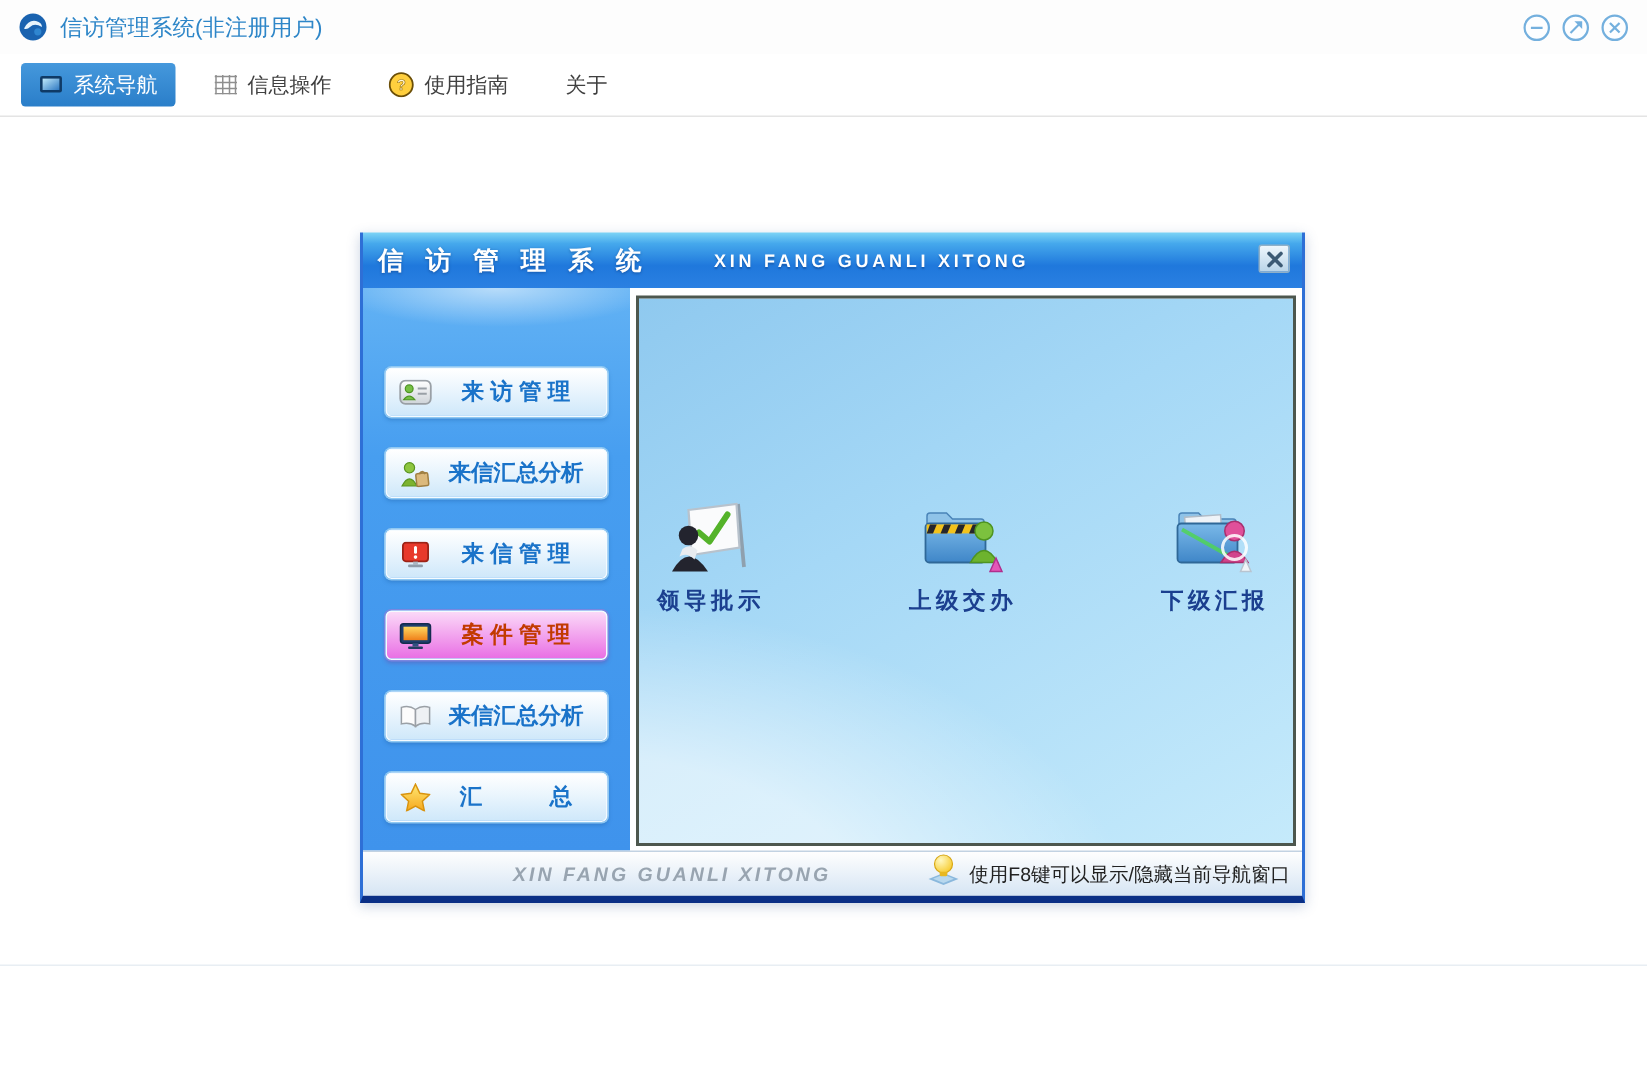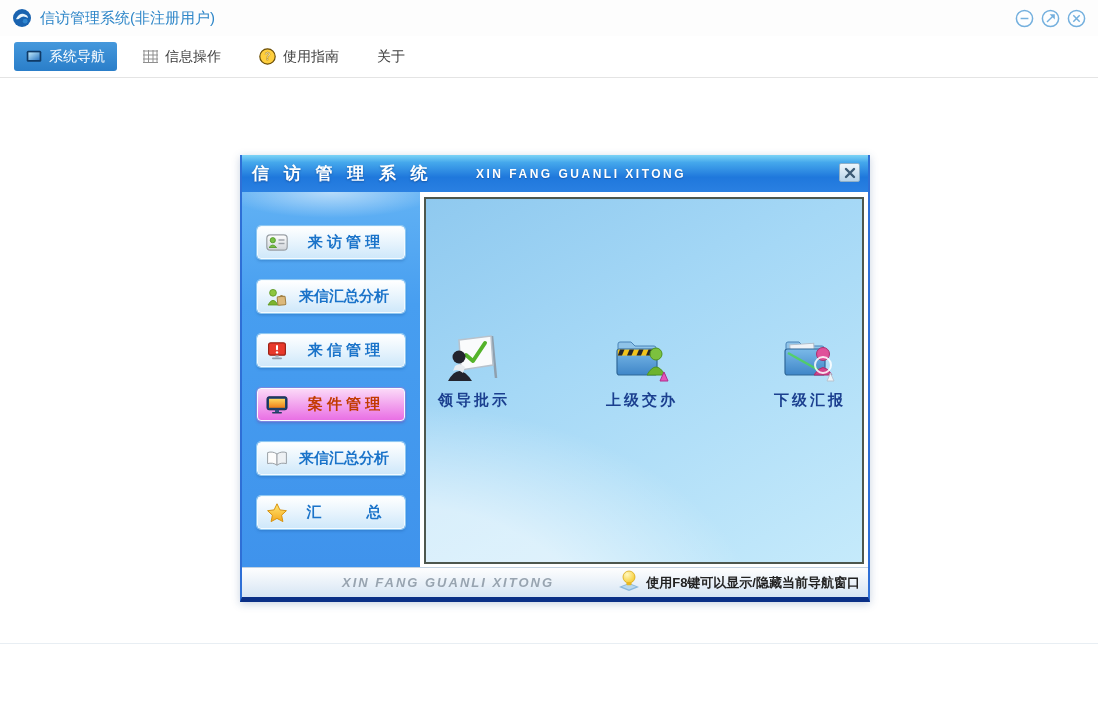--- a/index.html
+++ b/index.html
@@ -33,21 +33,21 @@
   .dlg-title { color:#fff; font-size:17px; font-weight:bold; letter-spacing:5px; text-shadow:0 1px 2px rgba(0,40,100,.45); }
   .dlg-subtitle { position:absolute; left:234px; top:12px; color:#fff; font-size:12px; font-weight:bold;
             letter-spacing:2.5px; text-shadow:0 1px 1px rgba(0,40,100,.35); }
   .dlg-close { position:absolute; right:8px; top:8px; width:21px; height:19px; border:1px solid #8fb0c8; border-radius:2px;
             background:linear-gradient(180deg,#eef6fc,#b9d4e8); display:flex; align-items:center; justify-content:center; cursor:pointer; }
 
   .dlg-body { flex:1; display:flex; background:#fff; min-height:0; }
   .dlg-sidebar { width:178px; flex:0 0 auto; display:flex; flex-direction:column; align-items:center;
             padding-top:34px; gap:21px;
             background:radial-gradient(60% 26px at 50% 0%, rgba(255,255,255,.55), rgba(255,255,255,0)),
-                       linear-gradient(180deg,#62b2f4 0%,#479ef0 30%,#3f93ec 100%); }
+                       linear-gradient(180deg,#62b2f4 0%,#479ef0 30%,#3f93ec 100%);justify-content:center; }
   .nav-btn { width:148px; height:33px; display:flex; align-items:center; padding:0 6px;
             background:linear-gradient(180deg,#ffffff 0%,#eaf5fd 45%,#cfe8fa 100%);
             border:1px solid #f4fbff; border-radius:4px; cursor:pointer;
             box-shadow:0 0 0 1px #8fc8f2, 0 2px 3px rgba(20,80,150,.35); }
   .nav-ic { width:26px; display:flex; justify-content:center; flex:0 0 auto; }
   .nav-label { flex:1; text-align:center; font-size:15px; font-weight:bold; color:#1a73c9; white-space:nowrap; }
   .nav-btn.active { background:linear-gradient(180deg,#fbd9f8 0%,#f3a9ef 45%,#e96fe4 100%);
             box-shadow:0 0 0 1px #7a86e0, 0 2px 3px rgba(120,40,140,.35); }
   .nav-btn.active .nav-label { color:#c23a00; }
 
@@ -56,21 +56,21 @@
                        linear-gradient(150deg,#8fc9ef 0%,#a5d8f6 40%,#c5eafb 100%);
             display:flex; align-items:flex-start; gap:72px; padding-top:132px; }
   .content-item { display:flex; flex-direction:column; align-items:center; width:96px; cursor:pointer; background:none; border:none; }
   .content-ic { height:52px; display:flex; align-items:flex-end; }
   .content-label { margin-top:8px; font-size:15px; font-weight:bold; color:#1b3f8f; letter-spacing:3px; white-space:nowrap; }
 
   .dlg-footer { height:30px; flex:0 0 auto; display:flex; align-items:center;
             background:linear-gradient(180deg,#fefefe,#d6e5f4); border-top:1px solid #c2d2e2; }
   .brand { margin-left:100px; font-size:13px; font-weight:bold; font-style:italic; letter-spacing:2px; color:#98a4b0; }
   .hint { margin-left:auto; margin-right:8px; display:flex; align-items:center; gap:5px; }
-  .hint-text { font-size:13px; font-weight:bold; color:#222; }
+  .hint-text { font-size:13px; font-weight:normal; color:#222; }
 </style>
 </head>
 <body>
 
 <div class="app">
 
   <div class="titlebar">
     <span class="app-logo">
       <svg width="20" height="20" viewBox="0 0 20 20">
         <circle cx="10" cy="10" r="9" fill="#1a63b0"></circle>

